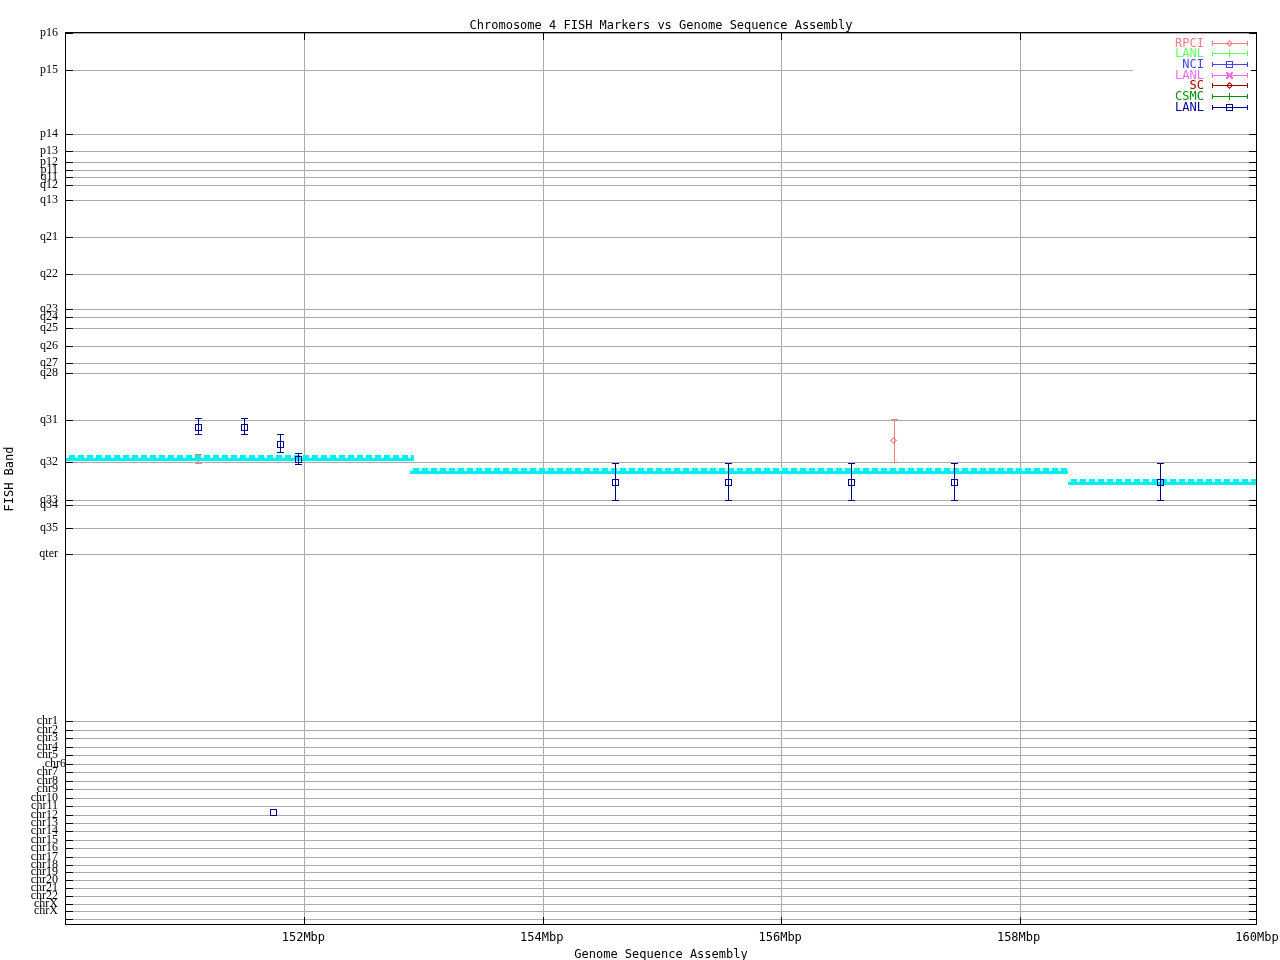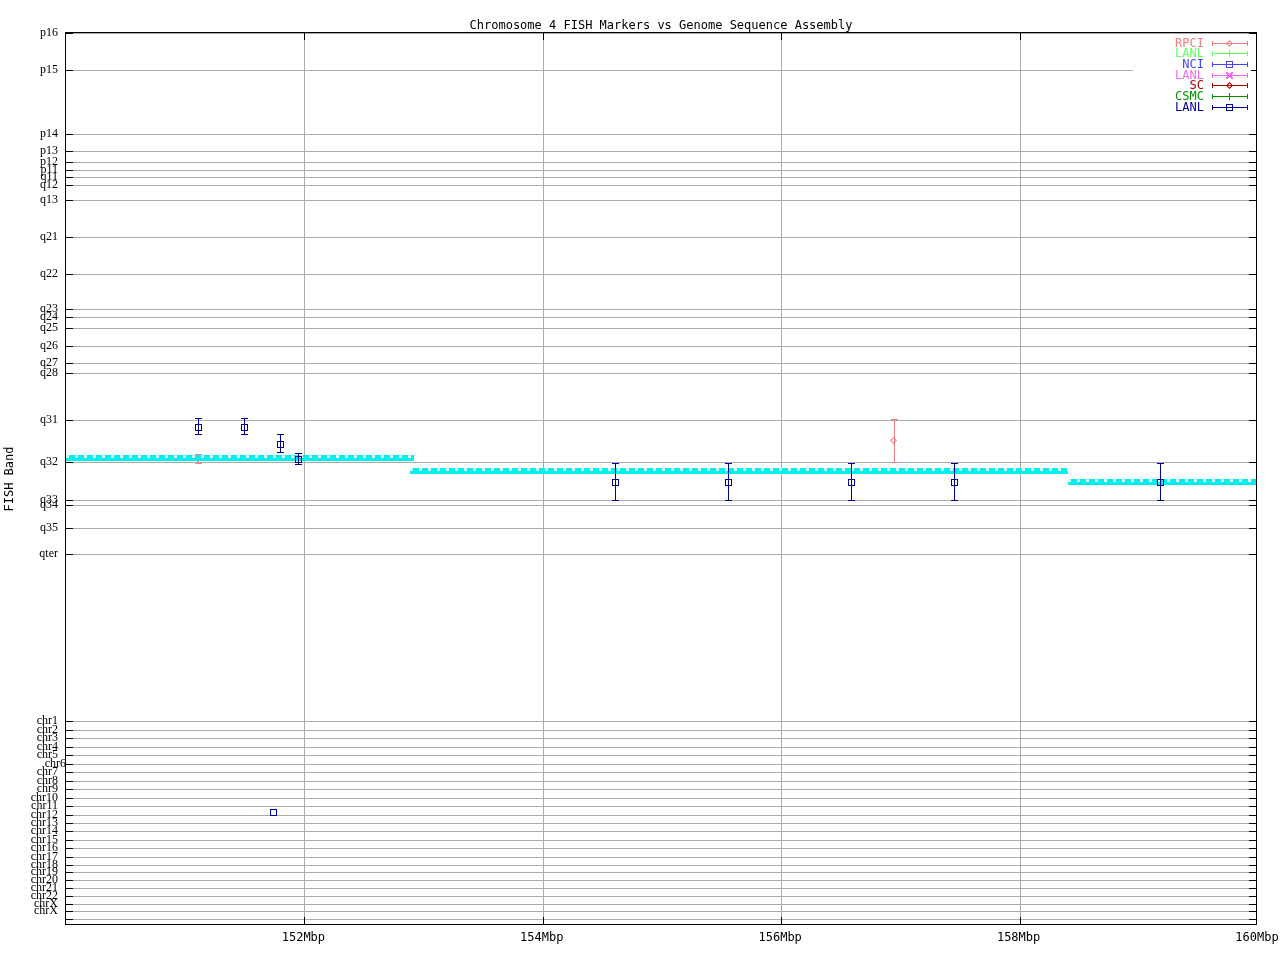--- a/index.html
+++ b/index.html
@@ -296,20 +296,21 @@
       <div class="ylab-item" style="top: 896.5px;">chrX</div>
       <div class="ylab-item" style="top: 904px;">chrX</div>
     </div>
   <div id="xlabels">
       <div class="xlab-item" style="left: 267.4px;">152Mbp</div>
       <div class="xlab-item" style="left: 505.8px;">154Mbp</div>
       <div class="xlab-item" style="left: 744.2px;">156Mbp</div>
       <div class="xlab-item" style="left: 982.6px;">158Mbp</div>
       <div class="xlab-item" style="left: 1221px;">160Mbp</div>
     </div>
+  <div class="xlab">Genome Sequence Assembly</div>
   <div class="legend" id="legend">
       <div class="lrow" style="top: 1.5px;">
         <div class="llab" style="color: rgb(240, 128, 128);">RPCI</div>
         <div class="lsmp">
           <div class="lline" style="background: rgb(240, 128, 128);"></div>
           <div class="lcap" style="left: 0px; background: rgb(240, 128, 128);"></div>
           <div class="lcap" style="right: 0px; background: rgb(240, 128, 128);"></div>
           <div class="mdi" style="left: 15px; top: 3px; border-color: rgb(240, 128, 128);"></div>
         </div>
       </div>

